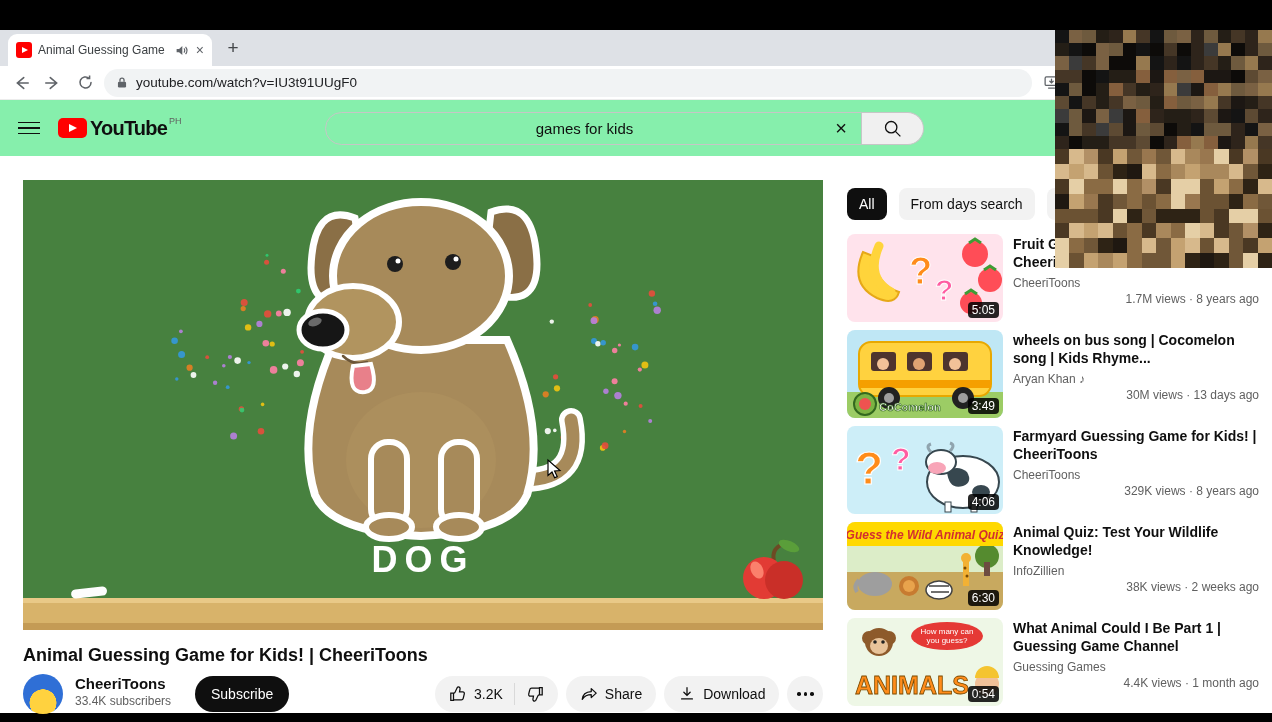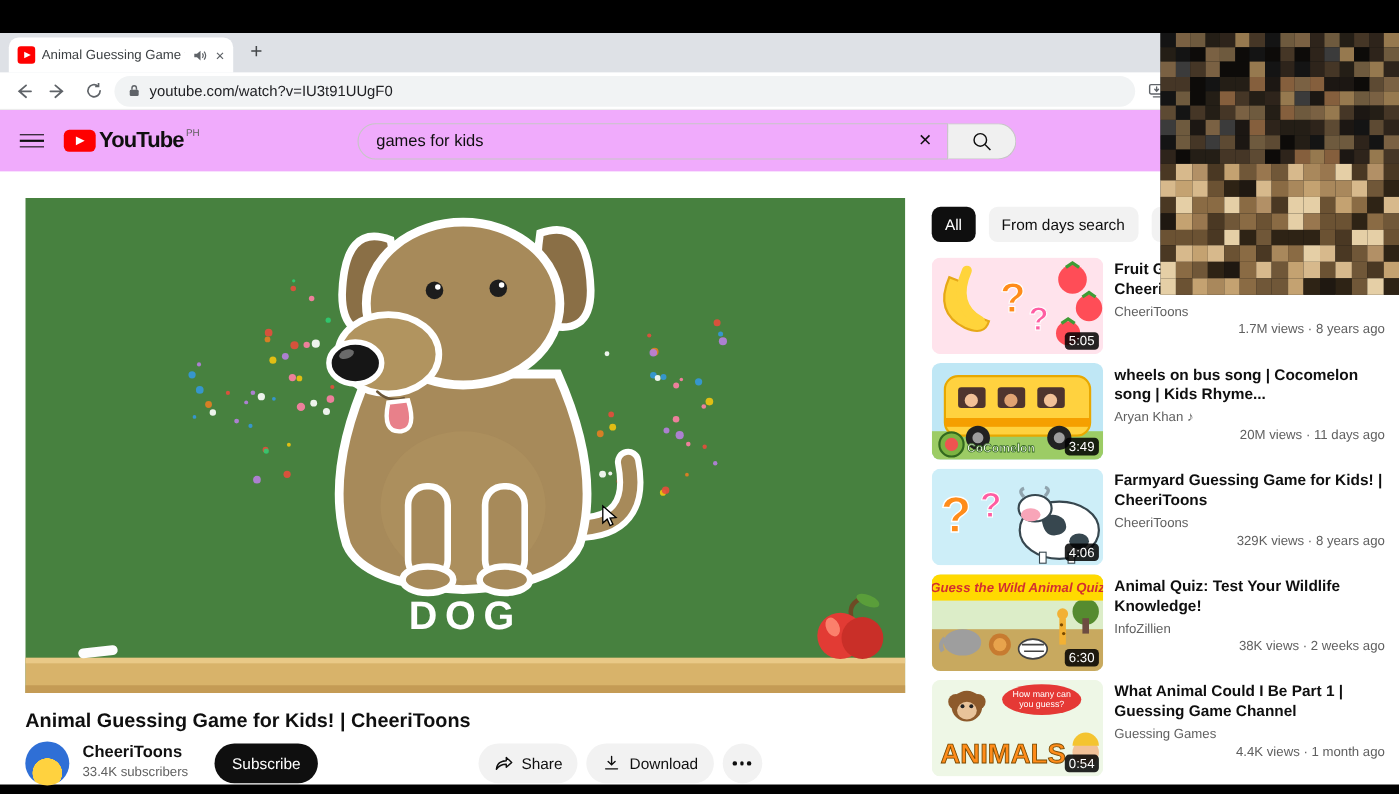--- a/index.html
+++ b/index.html
@@ -20,21 +20,21 @@
   .newtab { width:26px; height:26px; margin:0 0 5px 8px; border-radius:50%; display:flex; align-items:center;
             justify-content:center; font-size:19px; color:#44474a; }
   .toolbar { height:34px; background:#fff; display:flex; align-items:center; padding:0 8px; gap:6px;
              border-bottom:1px solid #ececec; }
   .nav-btn { width:26px; height:26px; display:flex; align-items:center; justify-content:center; color:#5f6368; }
   .urlbar { flex:0 0 928px; height:28px; background:#f1f3f4; border-radius:14px; display:flex;
             align-items:center; padding:0 12px; gap:8px; }
   .url-text { font-size:13.5px; color:#202124; }
 
   
-  .masthead { position:relative; height:56px; background:#f0abfc; }
+  .masthead { position:relative; height:56px; background:#86efac;text-align:center; }
   .hamburger { position:absolute; left:18px; top:17px; width:22px; height:22px; display:flex;
                flex-direction:column; justify-content:center; gap:4px; }
   .hamburger span { display:block; height:1.6px; background:#0f0f0f; }
   .yt-logo { position:absolute; left:58px; top:17px; display:flex; align-items:flex-start; }
   .yt-badge { width:29px; height:20px; background:#f00; border-radius:5px; position:relative; margin-top:1px; }
   .yt-badge::after { content:""; position:absolute; left:11px; top:5.5px; border-left:8px solid #fff;
                      border-top:4.5px solid transparent; border-bottom:4.5px solid transparent; }
   .yt-text { font-size:20px; font-weight:bold; letter-spacing:-0.8px; color:#0f0f0f; margin-left:3px; }
   .yt-sup { font-size:9px; color:#606060; margin-left:2px; position:relative; top:-1px; }
   .search-area { position:absolute; left:325px; top:12px; height:33px; display:flex; }
@@ -292,20 +292,30 @@
       <div class="channel-row">
         <div class="avatar"></div>
         <div class="ch-info">
           <div class="ch-name">CheeriToons</div>
           <div class="ch-subs">33.4K subscribers</div>
         </div>
         <div class="subscribe">Subscribe</div>
         <div class="actions">
           <div class="pill">
             <svg width="18" height="18" viewBox="0 0 20 20">
+                <path d="M2 9 h3 v8 H2 z M5.5 16.5 h8.2 c1 0 1.9-.7 2.1-1.7 l1.2-5 c.3-1.1-.6-2.2-1.7-2.2 h-3.6 l.6-3.2 c.2-1.2-.7-2.3-1.9-2.3 -.5 0-1 .3-1.2.8 L6.5 8.5 5.5 9" fill="none" stroke="#0f0f0f" stroke-width="1.4"></path>
+              </svg>
+            <span>3.2K</span>
+            <span class="div"></span>
+            <svg width="18" height="18" viewBox="0 0 20 20" style="transform:rotate(180deg)">
+                <path d="M2 9 h3 v8 H2 z M5.5 16.5 h8.2 c1 0 1.9-.7 2.1-1.7 l1.2-5 c.3-1.1-.6-2.2-1.7-2.2 h-3.6 l.6-3.2 c.2-1.2-.7-2.3-1.9-2.3 -.5 0-1 .3-1.2.8 L6.5 8.5 5.5 9" fill="none" stroke="#0f0f0f" stroke-width="1.4"></path>
+              </svg>
+          </div>
+          <div class="pill">
+            <svg width="18" height="18" viewBox="0 0 20 20">
                 <path d="M12.5 4 l5.5 5 -5.5 5 v-3.2 C7 10.8 4.5 13 2.5 16 3 10 6.5 7.6 12.5 7.3 z" fill="none" stroke="#0f0f0f" stroke-width="1.4" stroke-linejoin="round"></path>
               </svg>
             <span>Share</span>
           </div>
           <div class="pill">
             <svg width="18" height="18" viewBox="0 0 20 20">
                 <path d="M10 3 v8 M6.5 8 l3.5 3.5 3.5-3.5 M4 15.5 h12" stroke="#0f0f0f" stroke-width="1.4" fill="none" stroke-linecap="round"></path>
               </svg>
             <span>Download</span>
           </div>
@@ -368,21 +378,21 @@
                 <circle cx="116" cy="68" r="5" fill="#9e9e9e"></circle>
               <circle cx="18" cy="74" r="11" fill="#7cb342" stroke="#33691e" stroke-width="2"></circle>
                 <circle cx="18" cy="74" r="6" fill="#ef5350"></circle>
               <text x="32" y="81" font-size="11" font-weight="bold" fill="#ffffff" stroke="#33691e" stroke-width="0.7">CoComelon</text>
             </svg>
             <span class="dur">3:49</span>
           </div>
           <div class="vinfo">
             <div class="vtitle">wheels on bus song | Cocomelon song | Kids Rhyme...</div>
             <div class="vchan"><span>Aryan Khan</span> <span>♪</span></div>
-            <div class="vmeta">20M views · 11 days ago</div>
+            <div class="vmeta">30M views · 13 days ago</div>
           </div>
         </div>
 
         <div class="vitem">
           <div class="thumb">
             <svg viewBox="0 0 156 88" width="156" height="88">
               <rect width="156" height="88" fill="#cdeef8"></rect>
               <text x="8" y="58" font-size="46" font-weight="bold" fill="#ff8c1a" stroke="#ffffff" stroke-width="1.2">?</text>
               <text x="44" y="44" font-size="32" font-weight="bold" fill="#ff5da2" stroke="#ffffff" stroke-width="1">?</text>
               <ellipse cx="116" cy="56" rx="36" ry="26" fill="#ffffff" stroke="#37474f" stroke-width="2"></ellipse>

